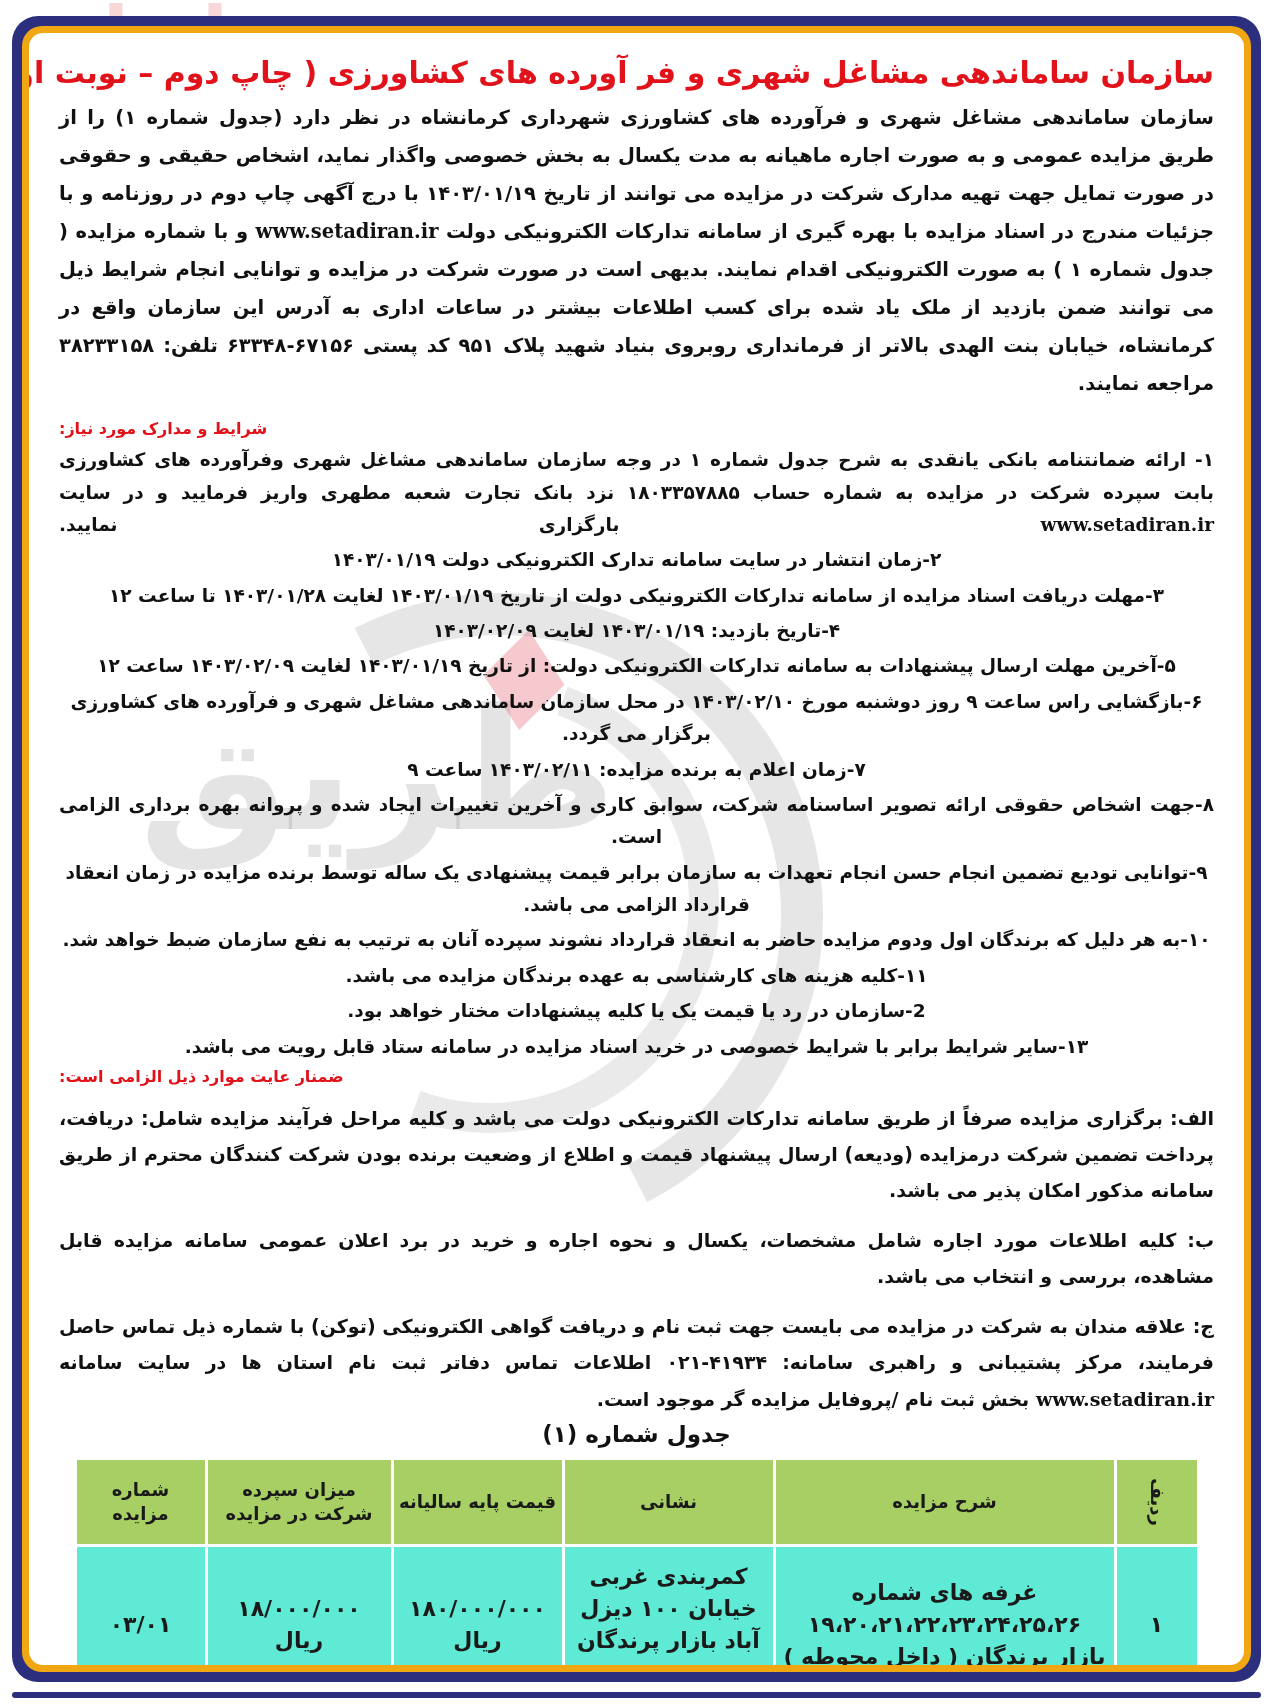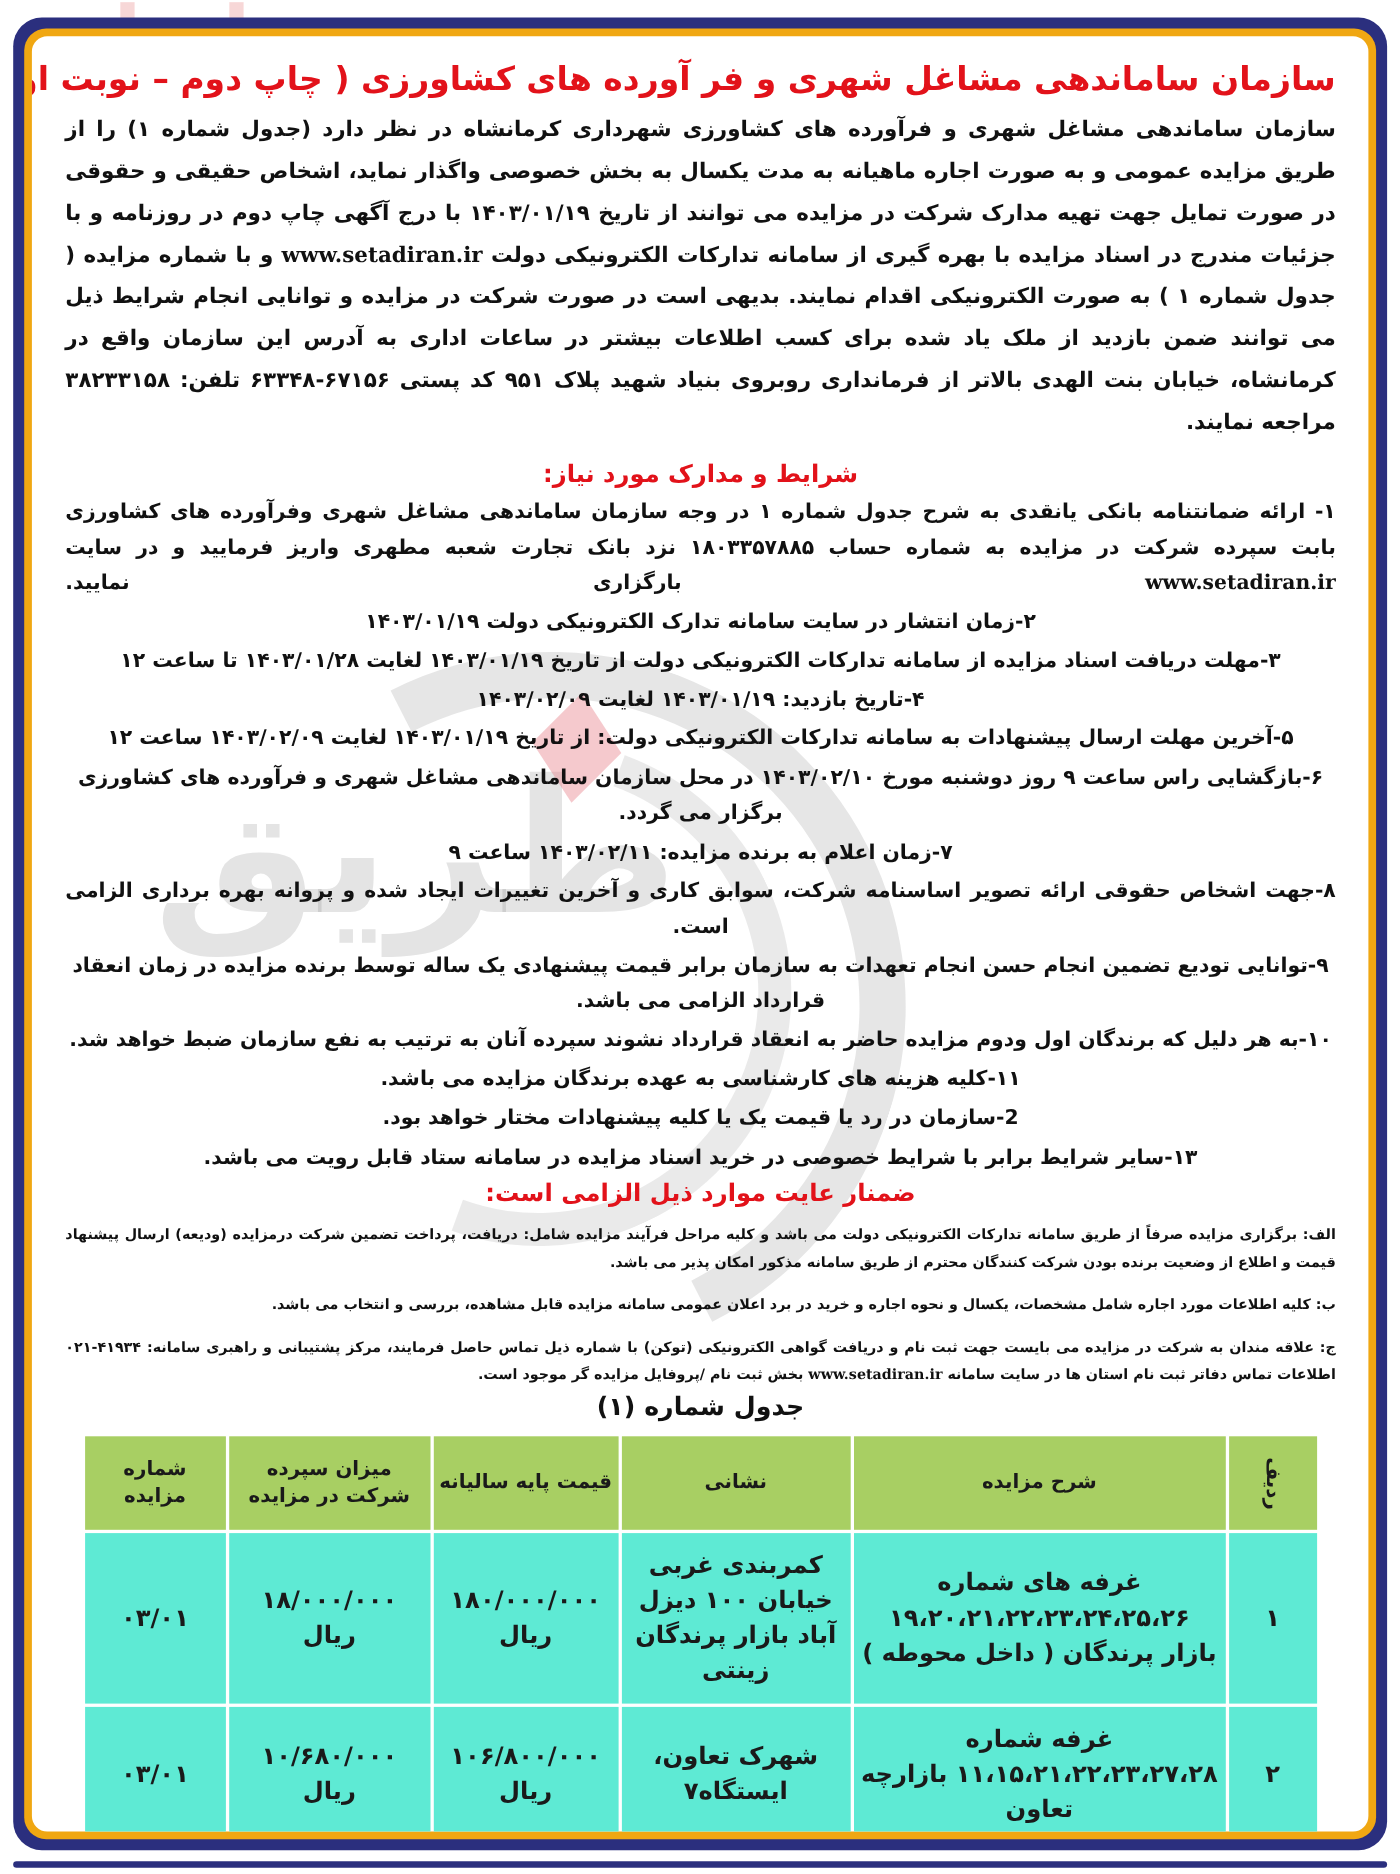--- a/index.html
+++ b/index.html
@@ -122,23 +122,23 @@
     color:#111;
     text-align:justify;
     text-align-last:right;
     margin:0 0 16px 0;
     font-weight:600;
   }
   .intro .ltr{direction:ltr;display:inline-block;font-family:"DejaVu Serif","Liberation Serif",serif;}
 
   .sec-title{
     color:#e2121a;
-    font-size:22px;
-    font-weight:700;
-    text-align:center;
+    font-size:16px;
+    font-weight:700;
+    text-align:left;
     margin:4px 0 6px 0;
   }
 
   .clause-list{
     list-style:none;
     margin:0;
     padding:0;
   }
   .clause{
     font-size:18.5px;
@@ -150,21 +150,21 @@
     text-align-last:center;
   }
   .clause.justified{
     text-align:justify;
     text-align-last:justify;
   }
   .clause.rightish{text-align:center;}
   .clause .ltr{direction:ltr;display:inline-block;font-family:"DejaVu Serif","Liberation Serif",serif;}
 
   .para{
-    font-size:13px;
+    font-size:19px;
     line-height:1.9;
     color:#111;
     font-weight:600;
     text-align:justify;
     text-align-last:right;
     margin:14px 0 2px 0;
   }
   .para .ltr{direction:ltr;display:inline-block;font-family:"DejaVu Serif","Liberation Serif",serif;}
 
   .table-caption{

